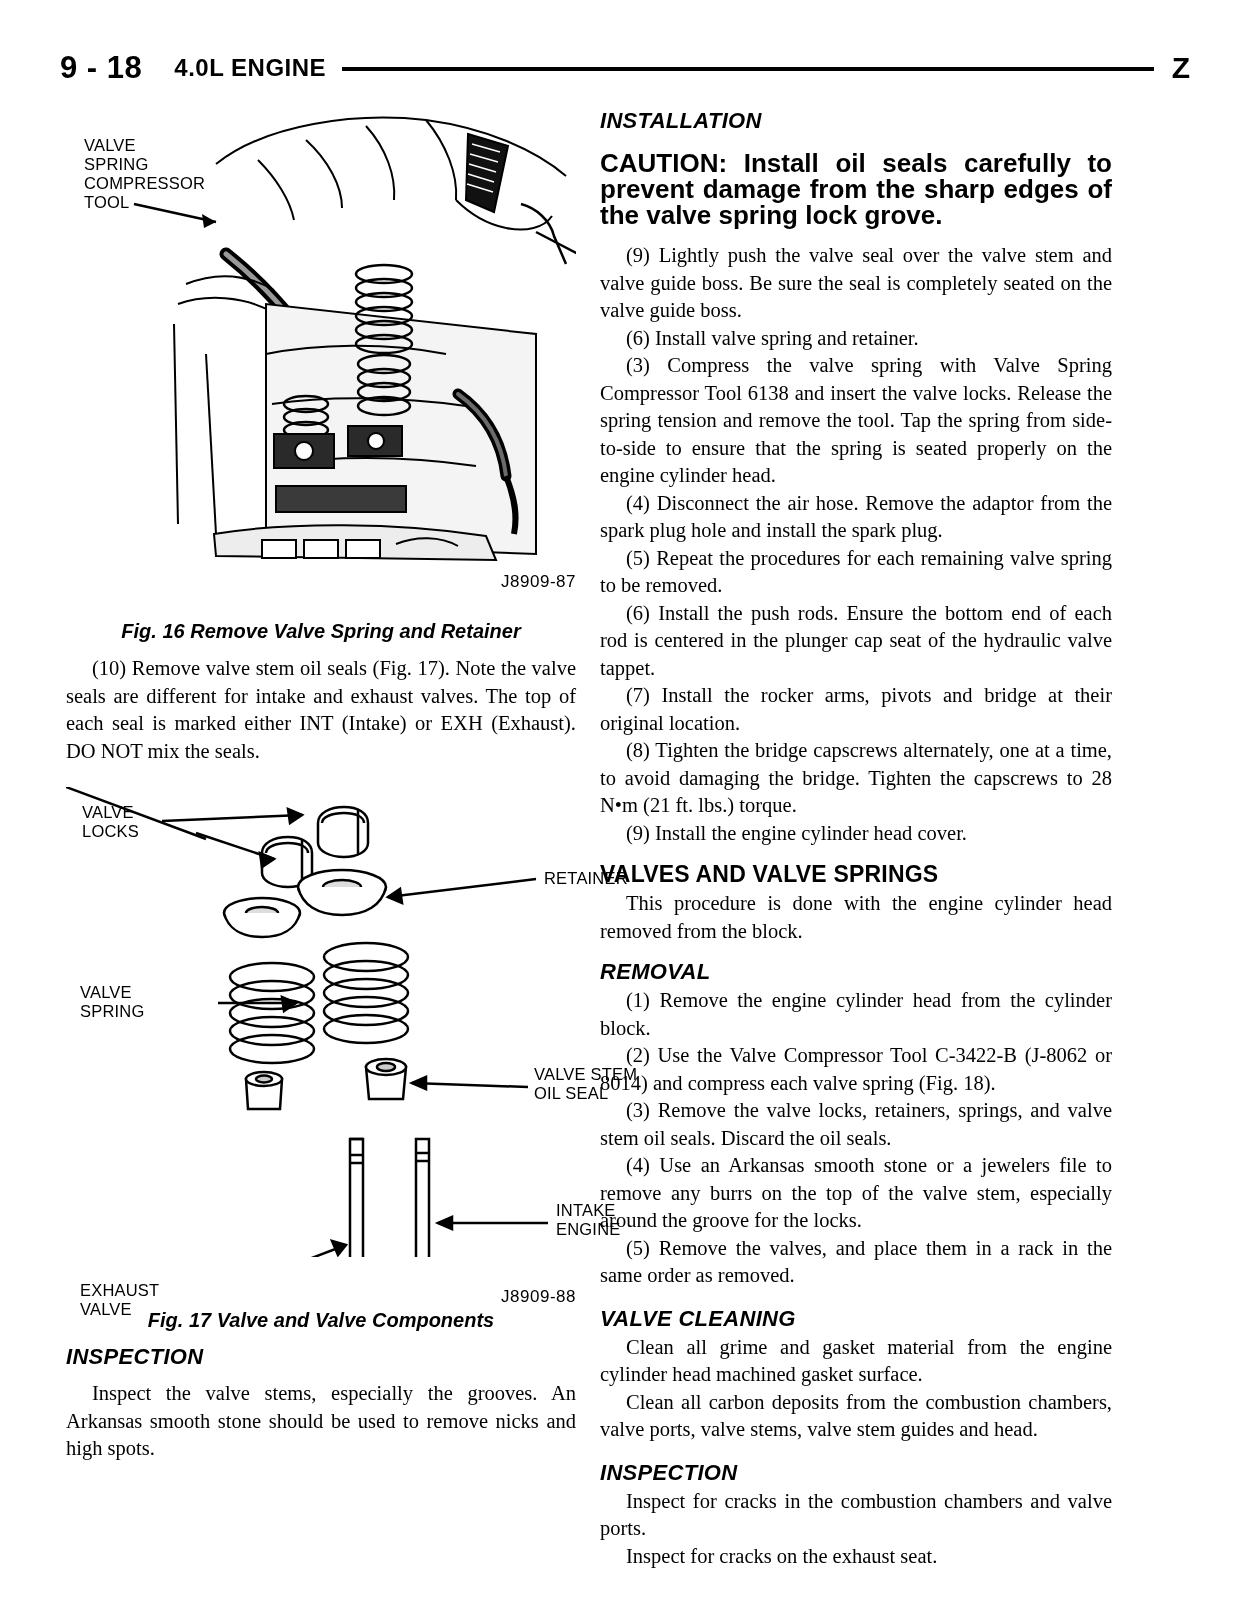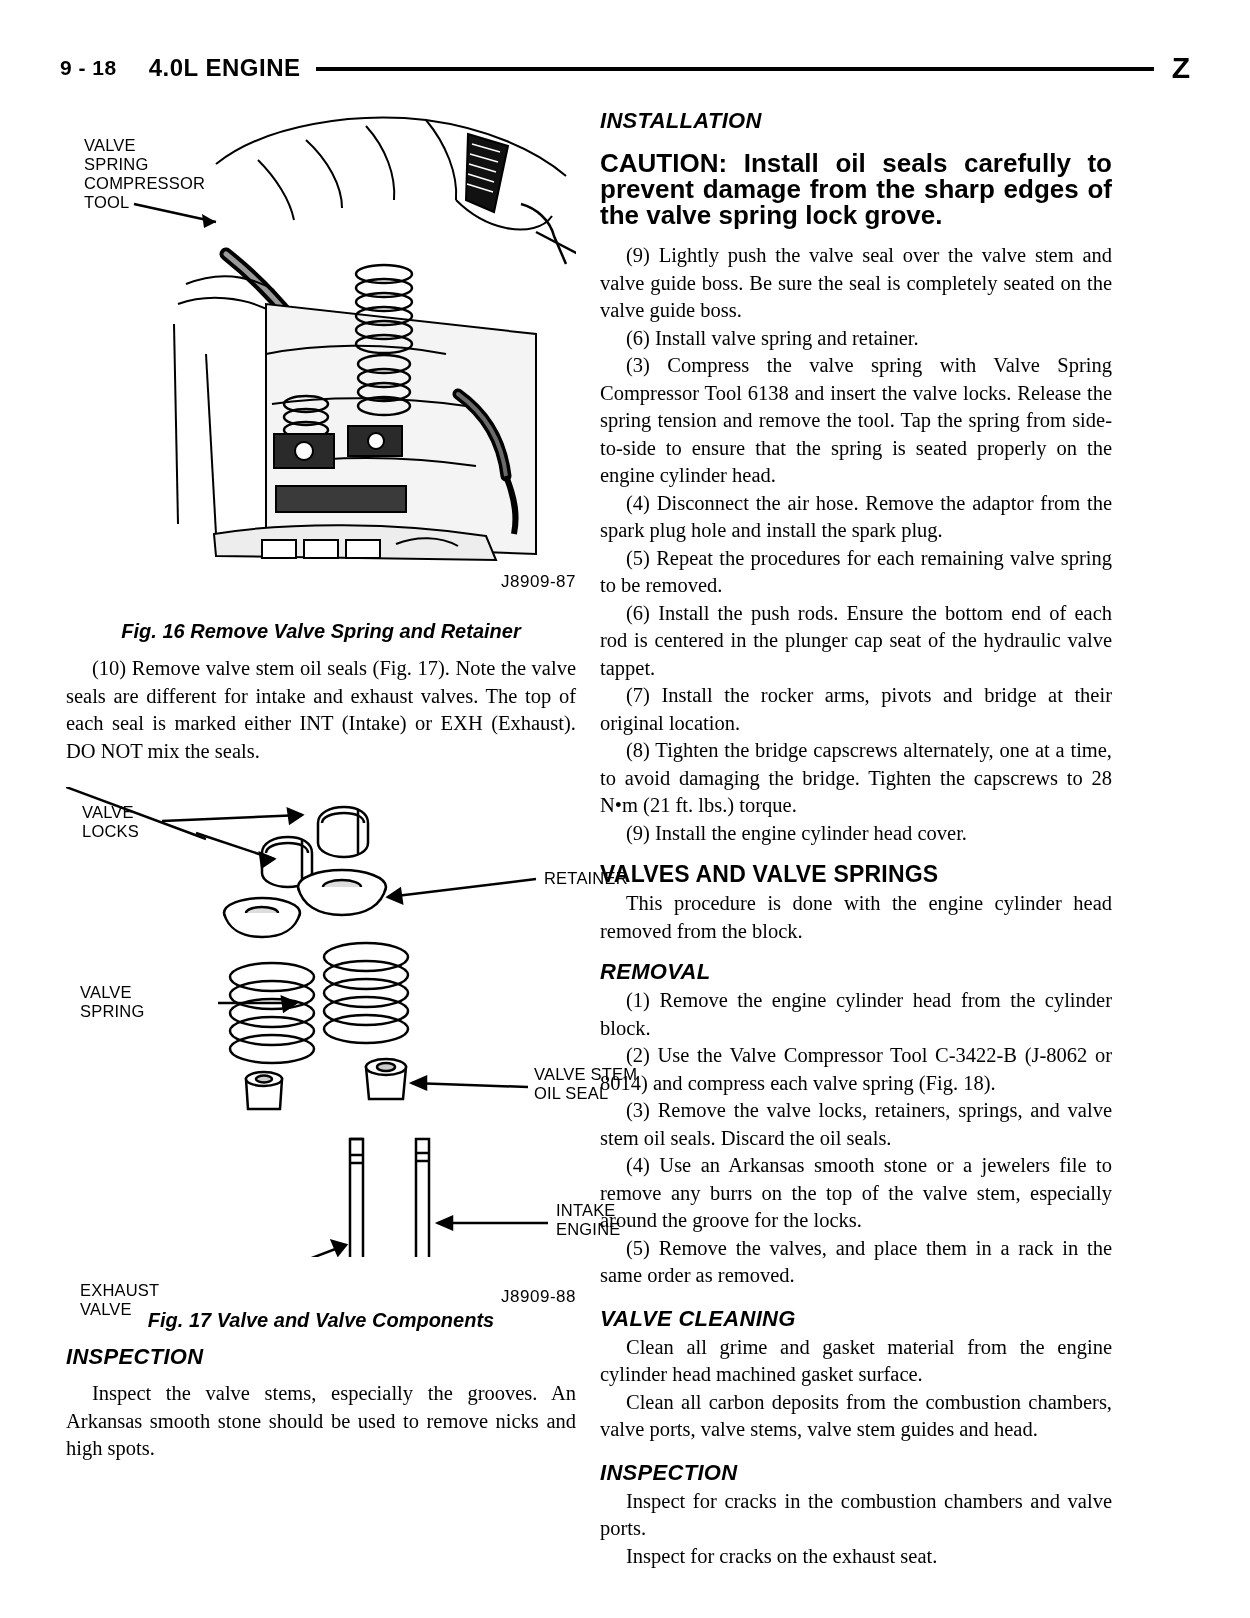--- a/index.html
+++ b/index.html
@@ -26,21 +26,21 @@
     left: 60px;
     top: 48px;
     width: 1130px;
     height: 40px;
     display: flex;
     align-items: center;
   }
   .header-page-no {
     font-family: "Liberation Sans", sans-serif;
     font-weight: bold;
-    font-size: 21px;
+    font-size: 31px;
     letter-spacing: 0.5px;
     white-space: nowrap;
   }
   .header-title {
     font-family: "Liberation Sans", sans-serif;
     font-weight: bold;
     font-size: 24px;
     letter-spacing: 0.5px;
     margin-left: 32px;
     white-space: nowrap;

